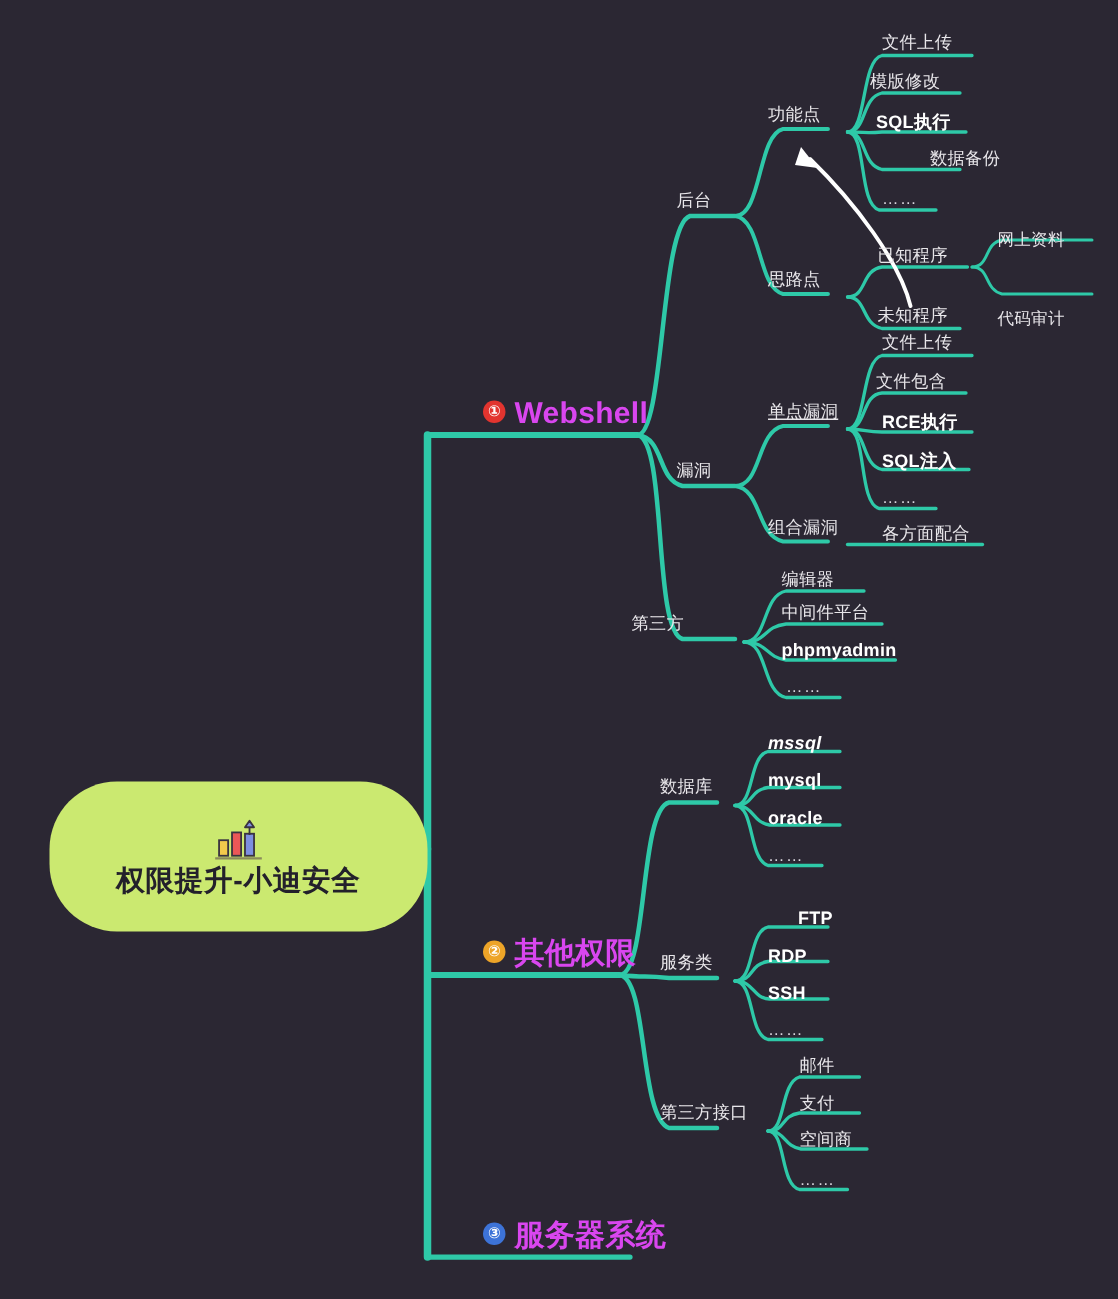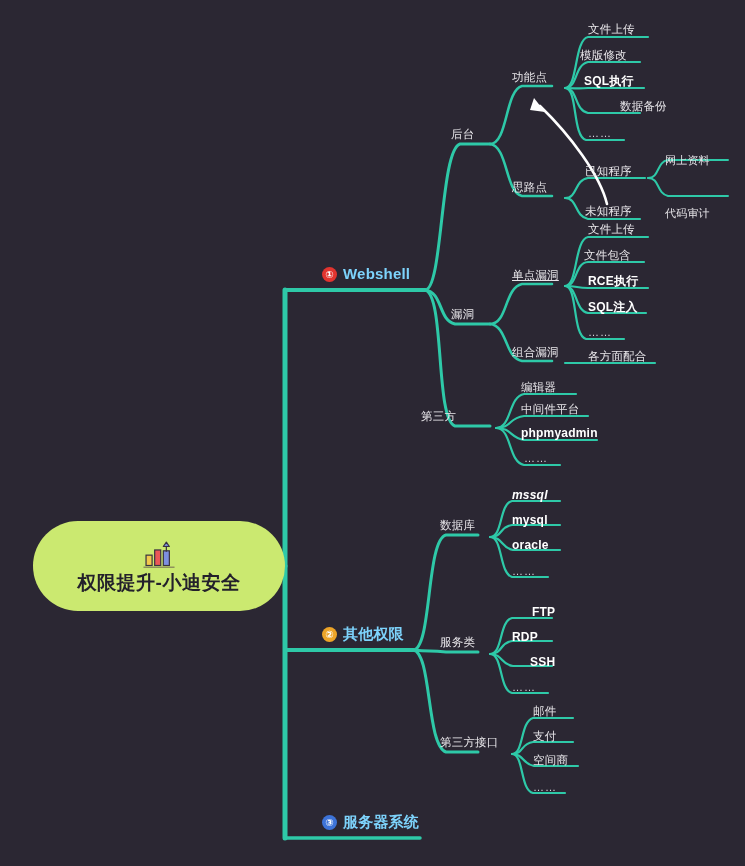--- a/index.html
+++ b/index.html
@@ -24,23 +24,23 @@
   }
   .node-label {
     position: absolute;
     color: #ffffff;
     white-space: nowrap;
     letter-spacing: 0.2px;
     line-height: 1;
   }
   
   .lvl1 {
-    font-size: 15px;
-    font-weight: bold;
-    color: #7dd3fc;
+    font-size: 20px;
+    font-weight: bold;
+    color: #d946ef;
   }
   .lvl2 {
     font-size: 11.5px;
     font-weight: normal;
     color: #e8e6ea;
   }
   .lvl3 {
     font-size: 11.5px;
     font-weight: normal;
     color: #e8e6ea;
@@ -58,21 +58,21 @@
     font-size: 11px;
     letter-spacing: 1px;
     color: #d8d5dd;
   }
   
   #root-node {
     position: absolute;
     left: 33px;
     top: 521px;
     width: 252px;
-    height: 90px;
+    height: 100px;
     background: #cbe970;
     border-radius: 45px;
     box-sizing: border-box;
     display: flex;
     flex-direction: column;
     align-items: center;
     justify-content: center;
   }
   #root-icon {
     width: 38px;
@@ -245,21 +245,21 @@
   <div class="node-label lvl3 bold" style="left:521px; top:427px;">phpmyadmin</div>
   <div class="node-label lvl3 dots" style="left:524px; top:453px;">……</div>
 
   <div class="node-label lvl3 bold" style="left:512px; top:489px;font-style:italic;">mssql</div>
   <div class="node-label lvl3 bold" style="left:512px; top:514px;">mysql</div>
   <div class="node-label lvl3 bold" style="left:512px; top:539px;">oracle</div>
   <div class="node-label lvl3 dots" style="left:512px; top:566px;">……</div>
 
   <div class="node-label lvl3 bold" style="left:532px; top:606px;">FTP</div>
   <div class="node-label lvl3 bold" style="left:512px; top:631px;">RDP</div>
-  <div class="node-label lvl3 bold" style="left:530px; top:656px;text-align:right;">SSH</div>
+  <div class="node-label lvl3 bold" style="left:512px; top:656px;text-align:right;">SSH</div>
   <div class="node-label lvl3 dots" style="left:512px; top:682px;">……</div>
 
   <div class="node-label lvl3" style="left:533px; top:706px;">邮件</div>
   <div class="node-label lvl3" style="left:533px; top:731px;">支付</div>
   <div class="node-label lvl3" style="left:533px; top:755px;">空间商</div>
   <div class="node-label lvl3 dots" style="left:533px; top:782px;">……</div>
 
 </div>
 
 </body></html>

